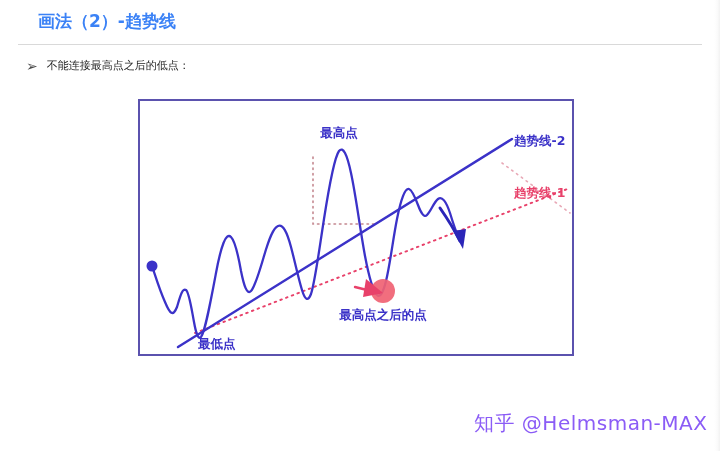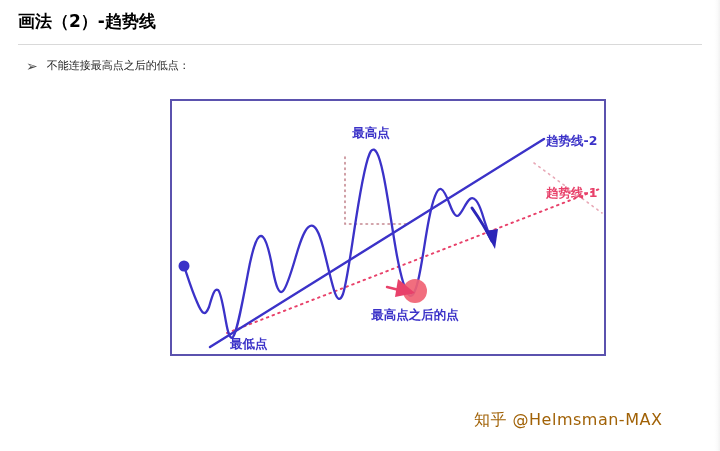--- a/index.html
+++ b/index.html
@@ -31,24 +31,25 @@
   #title-block {
     position: absolute;
     left: 18px;
     top: 10px;
     width: 560px;
   }
   #slide-title {
     font-family: "DejaVu Sans", "Liberation Sans", sans-serif;
     font-size: 17px;
     font-weight: bold;
-    color: #000000;
+    color: #3b82f6;
     letter-spacing: 0px;
     line-height: 22px;
     white-space: nowrap;
+    margin-left: 20px;
   }
   #title-rule {
     position: absolute;
     left: 0px;
     top: 34px;
     width: 684px;
     height: 1px;
     background: #d9d9d9;
   }
 
@@ -76,35 +77,34 @@
 
   #chart-frame {
     position: absolute;
     left: 138px;
     top: 99px;
     width: 436px;
     height: 257px;
     border: 2px solid #5b52ae;
     background: #ffffff;
     box-sizing: border-box;
-    margin-left: 32px;
   }
   #chart-svg {
     display: block;
     width: 432px;
     height: 253px;
   }
 
   #watermark {
     position: absolute;
     left: 474px;
     top: 410px;
     font-family: "DejaVu Sans", "Liberation Sans", sans-serif;
-    font-size: 16px;
-    color: #a16207;
+    font-size: 20px;
+    color: #8b5cf6;
     letter-spacing: 0.5px;
     white-space: nowrap;
     user-select: none;
   }
 
   .svg-label-blue {
     font-family: "DejaVu Sans", "Liberation Sans", sans-serif;
     font-size: 12.5px;
     font-weight: bold;
     fill: #3b32c8;

